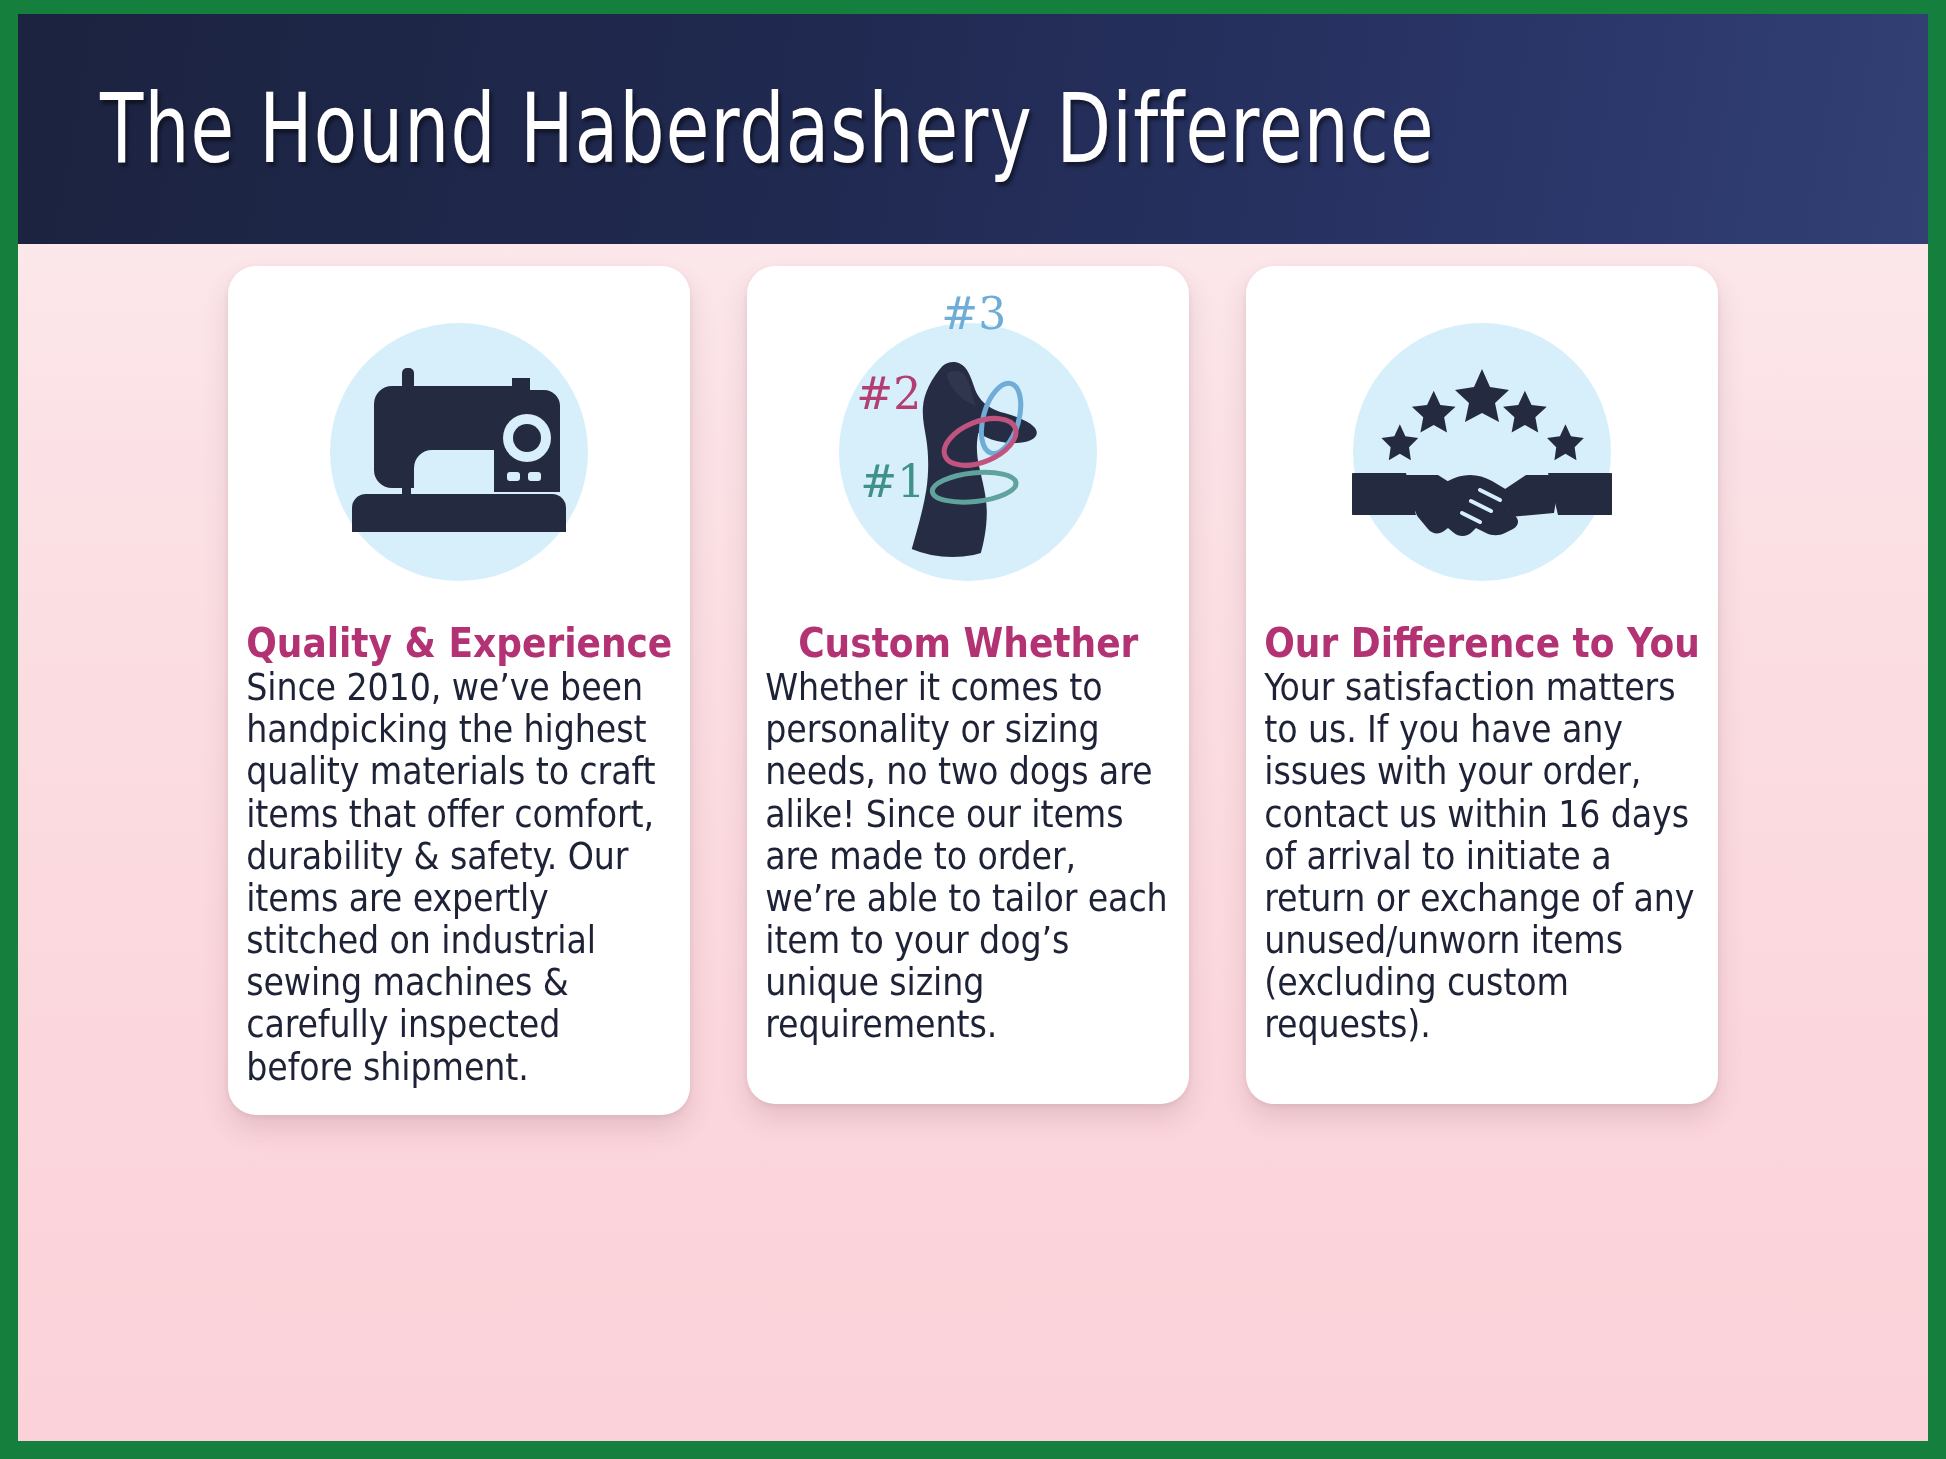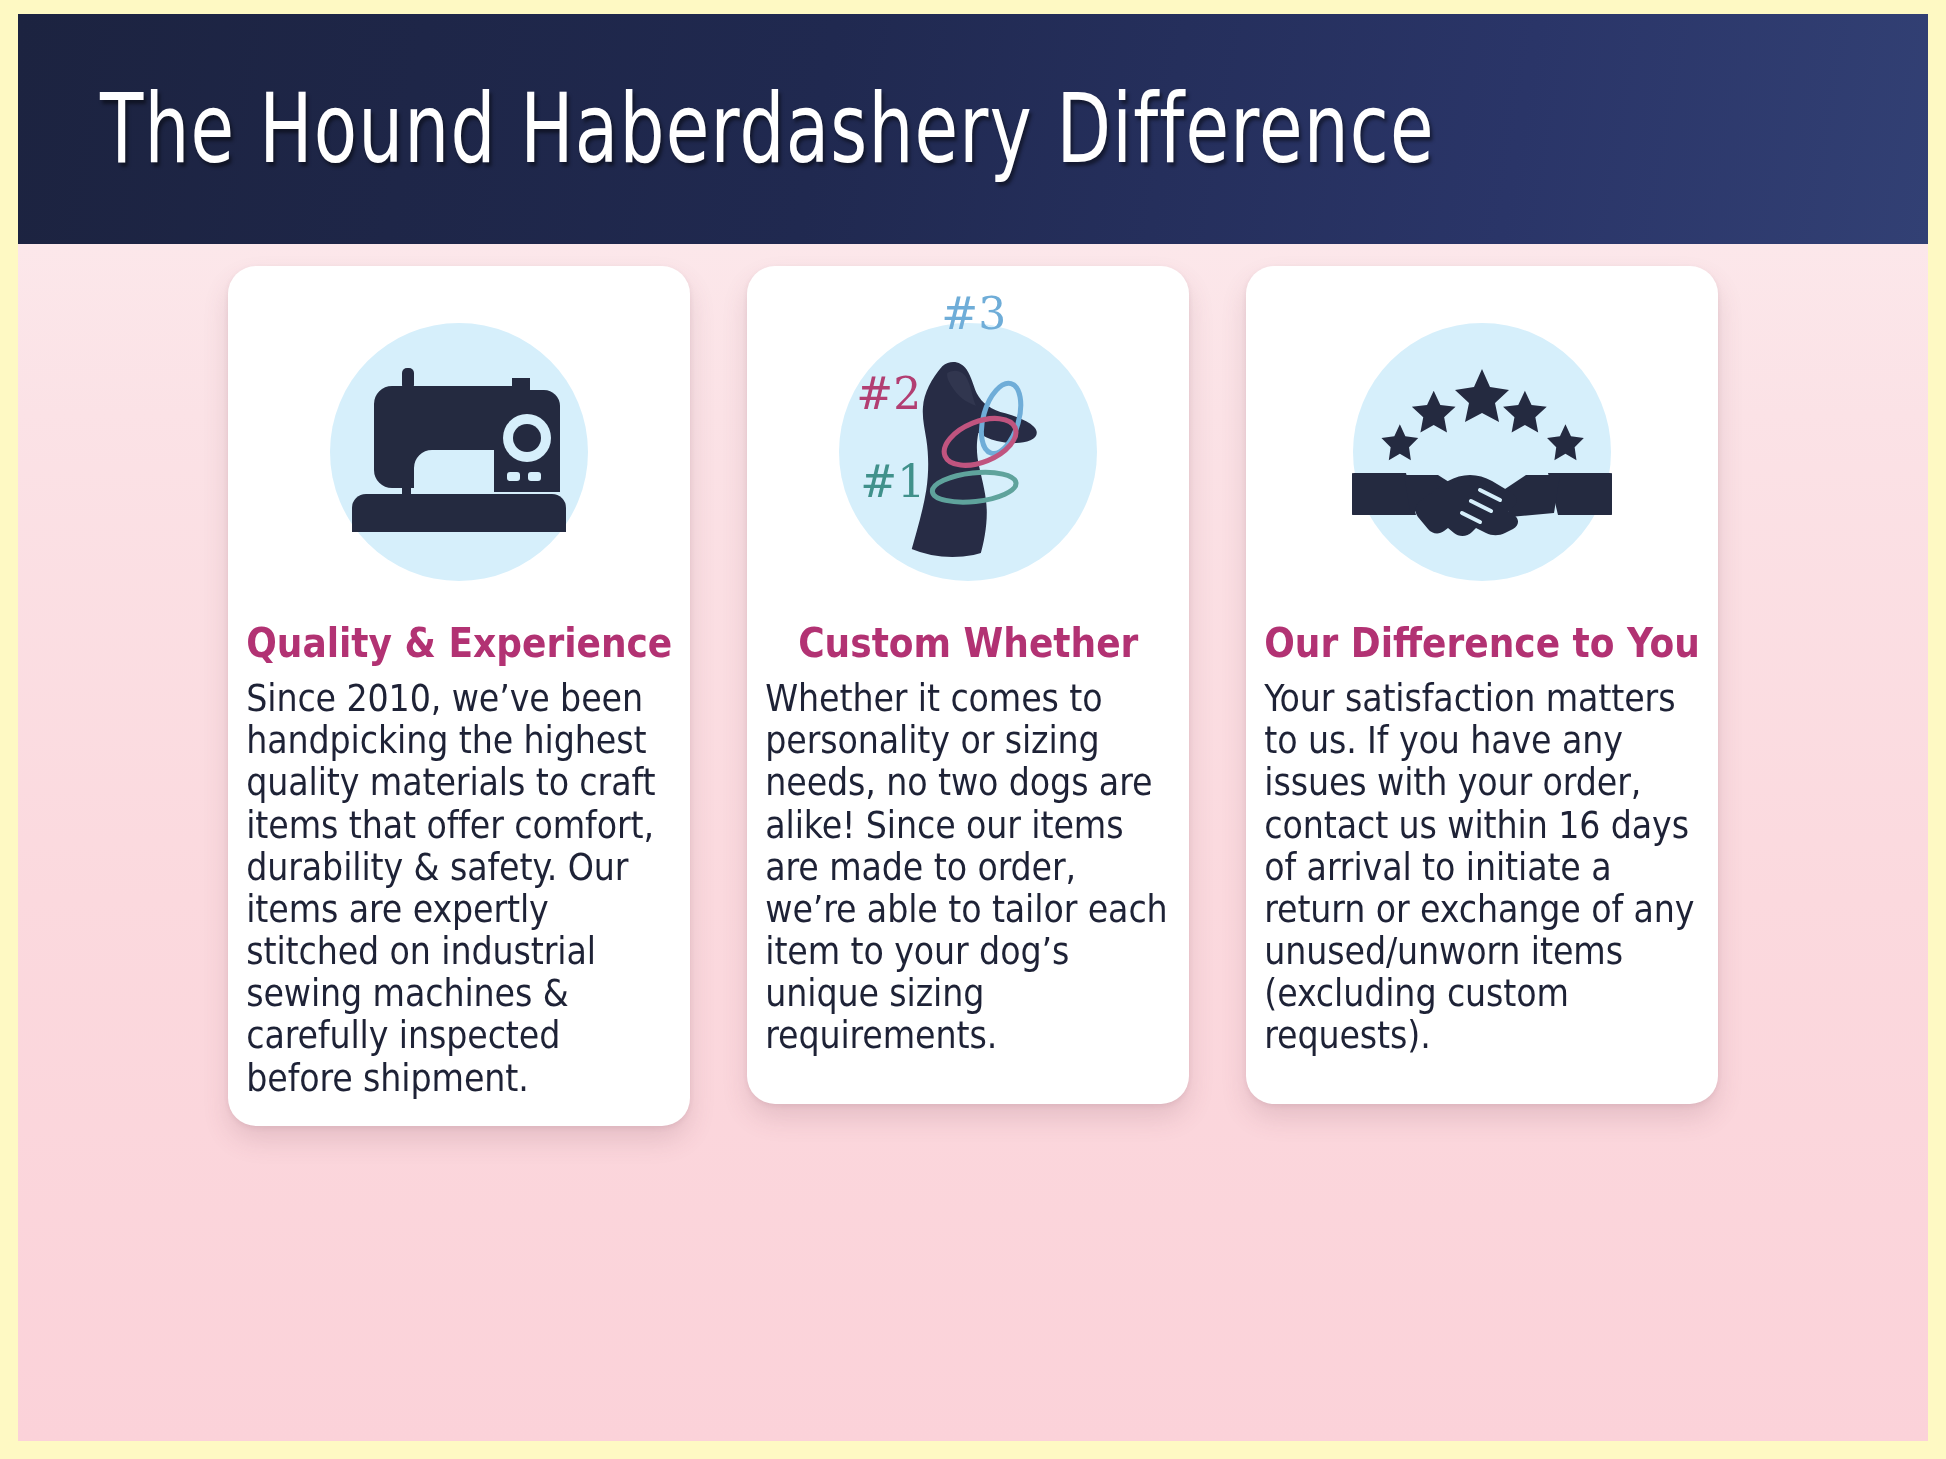--- a/index.html
+++ b/index.html
@@ -7,21 +7,21 @@
   html, body {
     width:1946px; height:1459px;
     overflow:hidden;
     font-family:"Liberation Sans", sans-serif;
   }
 
   
   #frame {
     position:relative;
     width:1946px; height:1459px;
-    background:#fef9c3;
+    background:#15803d;
     padding:14px 18px 18px 18px;
   }
 
   
   #page {
     position:relative;
     width:100%; height:100%;
     background:linear-gradient(180deg,#FDEEF0 0%,#FBE2E6 28%,#FBD9DE 62%,#FBD2D9 100%);
     overflow:hidden;
   }
@@ -93,21 +93,21 @@
   .icon-svg { position:relative; z-index:2; }
 
   
   .card-title {
     color:#B23273;
     font-family:"DejaVu Sans Condensed","Liberation Sans Narrow","Liberation Sans",sans-serif;
     font-size:40px;
     font-weight:700;
     text-align:center;
     line-height:1.05;
-    margin-bottom:14px;
+    margin-bottom:3px;
     white-space:nowrap;
   }
   .card-body {
     color:#1E2236;
     font-family:"DejaVu Sans Condensed","Liberation Sans Narrow","Liberation Sans",sans-serif;
     font-size:37px;
     font-weight:400;
     line-height:1.14;
     letter-spacing:-.1px;
   }

